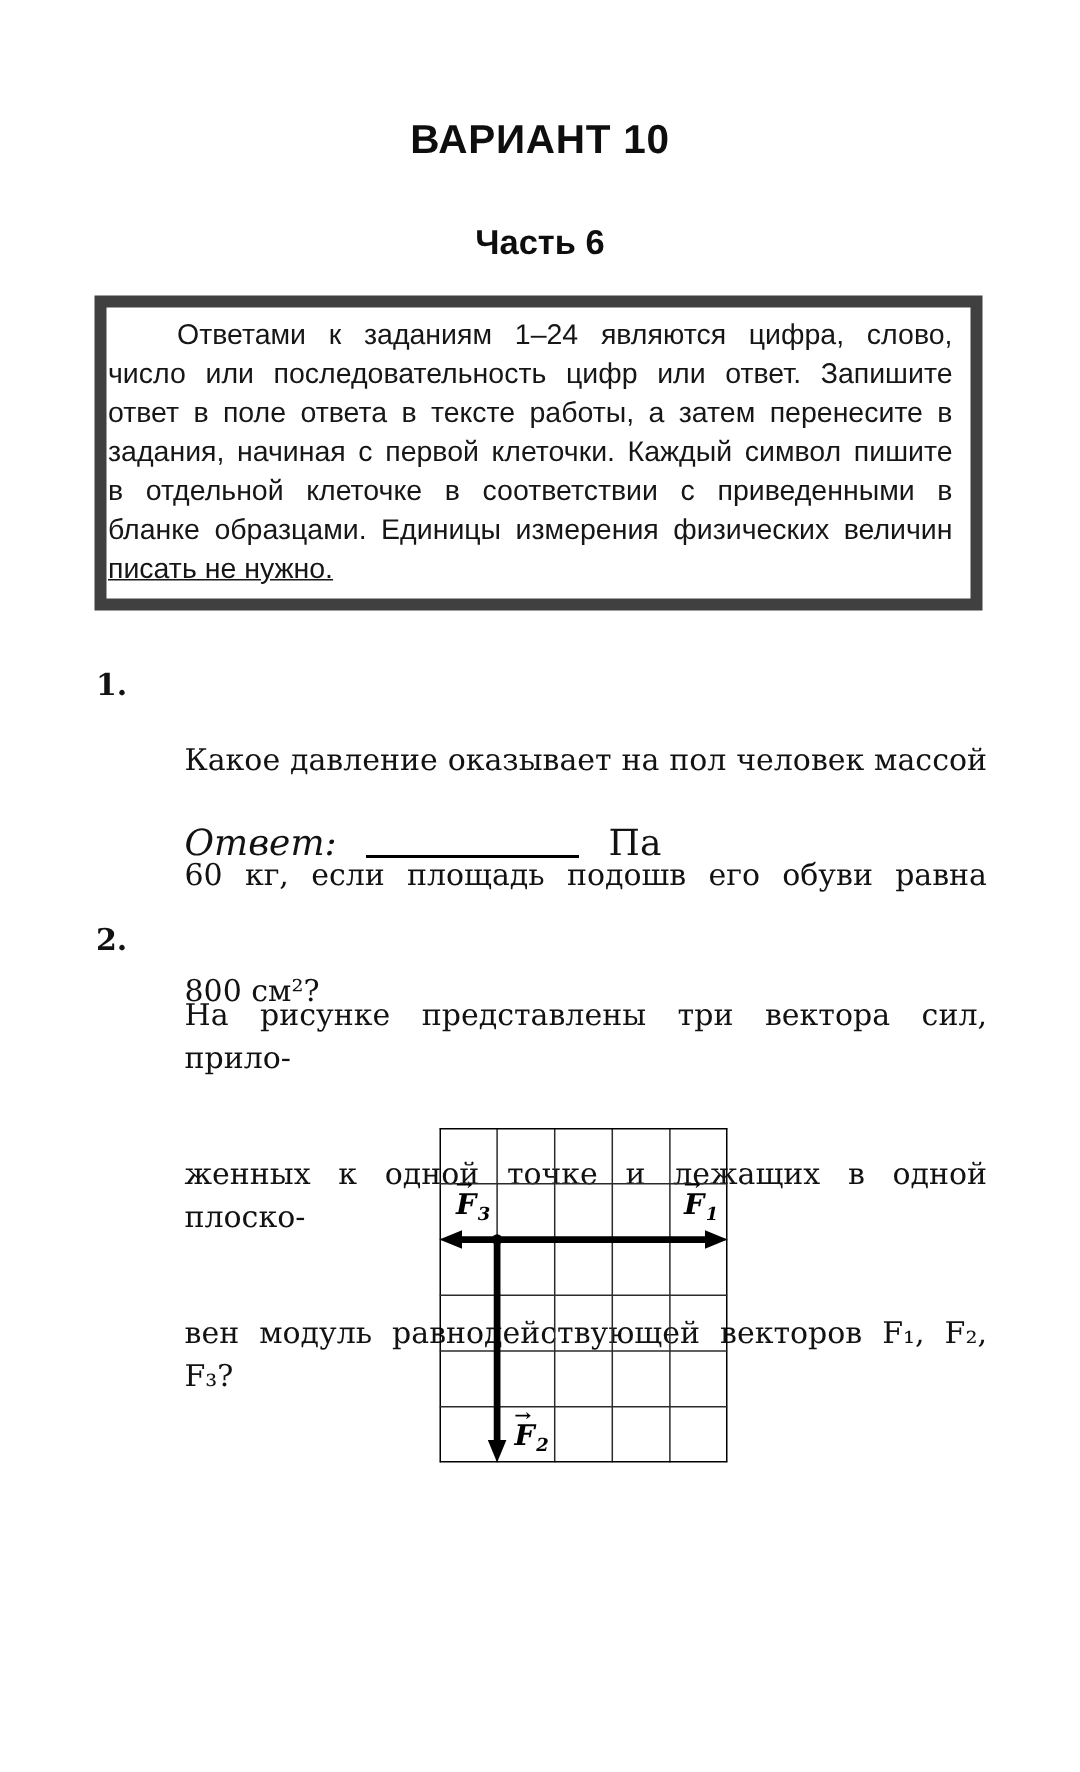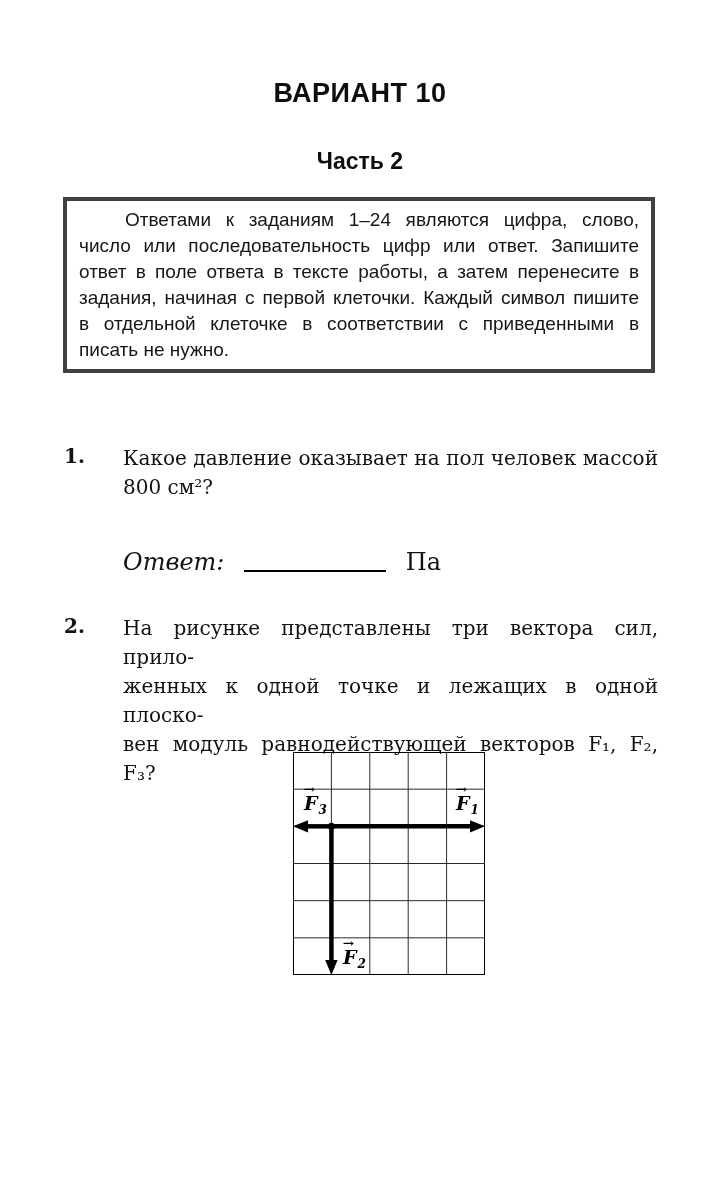--- a/index.html
+++ b/index.html
@@ -15,34 +15,34 @@
     font-weight:bold;font-size:27px;letter-spacing:0.5px;color:#0e0e0e;
   }
   .subtitle{
     position:absolute;left:0;right:0;top:148px;text-align:center;
     font-family:"Liberation Sans","DejaVu Sans",sans-serif;
     font-weight:bold;font-size:23px;color:#0e0e0e;
   }
   
   .instructions{
     position:absolute;left:63px;top:197px;width:592px;box-sizing:border-box;
-    border:4px solid #404040;padding:6px 12px 6px 12px;
+    border:8px solid #404040;padding:6px 12px 6px 1px;
     font-family:"Liberation Sans","DejaVu Sans",sans-serif;
     font-size:19px;line-height:26px;color:#161616;
   }
   .iline{text-align:justify;text-align-last:justify;}
   .iline.first{text-indent:46px;}
-  .iline.last{text-align-last:left;}
+  .iline.last{text-align-last:left;text-decoration:underline;}
   
   .problem{position:absolute;left:64px;width:594px;}
   .p1{top:444px;}
   .p2{top:614px;}
   .pnum{position:absolute;left:0;top:0;font-weight:bold;font-size:20px;}
   .pbody{margin-left:59px;font-size:20px;line-height:29px;}
-  .pline{text-align:justify;text-align-last:justify;}
+  .pline{text-align:justify;text-align-last:justify;margin-top:48px;}
   .pline.last{text-align-last:left;}
   
   .answer-row{position:absolute;font-size:24px;white-space:nowrap;}
   .a1{left:123px;top:548px;}
   .a2{left:106px;top:1025px;}
   .alabel{font-style:italic;}
   .ablank{
     display:inline-block;width:142px;height:18px;
     border-bottom:2px solid #000;margin:0 12px 0 12px;vertical-align:-2px;
   }
@@ -67,35 +67,37 @@
     position:absolute;left:0;right:0;top:1068px;text-align:left;
     font-size:20px;font-weight:500;color:#14532d;
   }
 </style>
 </head>
 <body>
 
 <div class="page">
 
   <div class="title">ВАРИАНТ 10</div>
-  <div class="subtitle">Часть 2</div>
+  <div class="subtitle">Часть 6</div>
 
   <div class="instructions">
     <div class="iline first">Ответами к заданиям 1–24 являются цифра, слово,</div>
     <div class="iline">число или последовательность цифр или ответ. Запишите</div>
     <div class="iline">ответ в поле ответа в тексте работы, а затем перенесите в</div>
     <div class="iline">задания, начиная с первой клеточки. Каждый символ пишите</div>
     <div class="iline">в отдельной клеточке в соответствии с приведенными в</div>
+    <div class="iline">бланке образцами. Единицы измерения физических величин</div>
     <div class="iline last">писать не нужно.</div>
   </div>
 
   <section class="problem p1">
     <span class="pnum">1.</span>
     <div class="pbody">
       <div class="pline">Какое давление оказывает на пол человек массой</div>
+      <div class="pline">60 кг, если площадь подошв его обуви равна</div>
       <div class="pline last">800 см²?</div>
     </div>
   </section>
 
   <div class="answer-row a1">
     <span class="alabel">Ответ:</span>
     <span class="ablank"></span>
     <span class="aunit">Па</span>
   </div>
 

